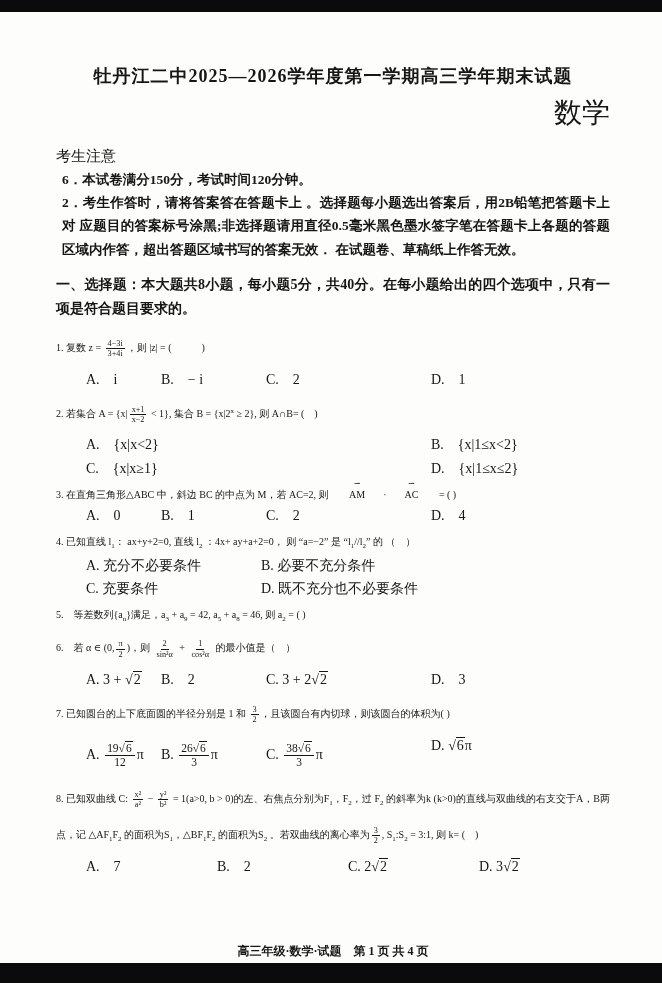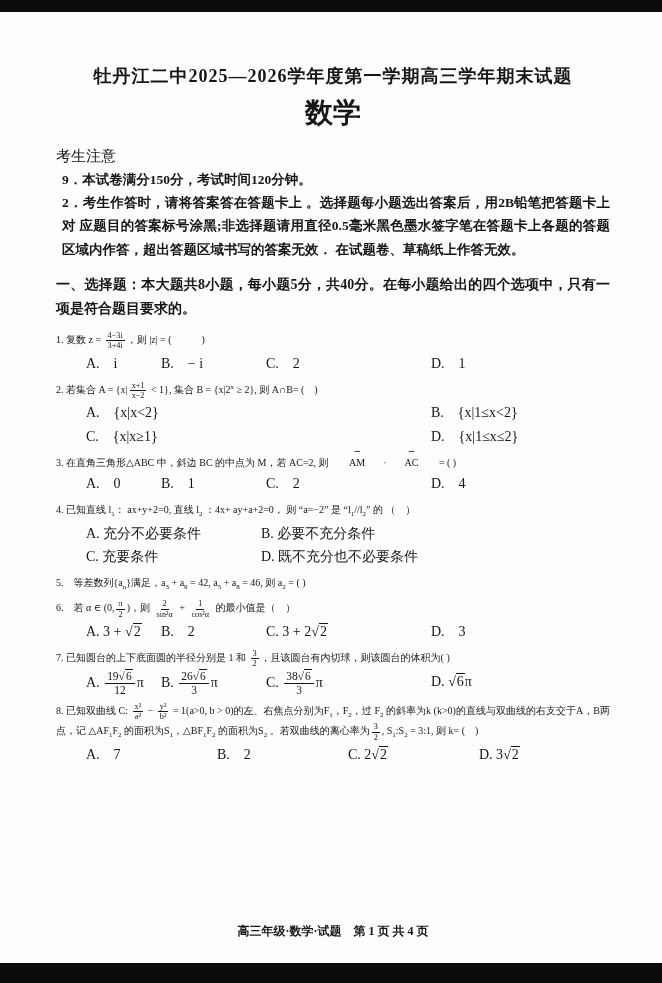--- a/index.html
+++ b/index.html
@@ -2,36 +2,36 @@
 <html><head>
 <meta charset="utf-8">
 <style>
   *{margin:0;padding:0;box-sizing:border-box}
   html,body{width:662px;height:983px}
   body{background:#6f6f6f;font-family:"Liberation Serif","DejaVu Serif",serif;color:#161616;overflow:hidden}
   .canvas{width:662px;height:983px;display:flex;flex-direction:column;background:#fff}
   .scan-bar{flex:0 0 auto;background:#0b0b0b;width:100%}
   .scan-bar.top{height:12px}
   .scan-bar.bottom{height:20px}
-  .paper{flex:1 1 auto;background:#fdfdfb;padding:26px 52px 21px 56px;display:flex;flex-direction:column;overflow:hidden}
+  .paper{flex:1 1 auto;background:#fdfdfb;padding:26px 52px 1px 56px;display:flex;flex-direction:column;overflow:hidden}
   .exam-title{font-size:18px;font-weight:700;text-align:center;letter-spacing:1px;margin-top:26px}
-  .subject-title{font-size:28px;font-weight:700;text-align:center;margin:6px 0 12px}
+  .subject-title{font-size:28px;font-weight:400;text-align:right;margin:6px 0 12px}
   .notice-heading{font-size:15px;font-weight:400;line-height:1.6}
   .notice-item{font-size:13.5px;font-weight:700;line-height:1.72;margin-left:6px;text-align:justify}
   .section-heading{font-size:14px;font-weight:700;line-height:1.75;margin-top:12px;text-align:justify}
   .questions{margin-top:4px}
   .question{margin-top:5px}
   .stem{font-size:10px;line-height:1.7;text-align:justify}
   .options{display:grid;font-size:14px;line-height:1.7;margin:1px 0 1px 30px}
   .options.row{grid-template-columns:75px 105px 165px 1fr}
   .options.row-even{grid-template-columns:repeat(4,1fr)}
   .options.grid-wide{grid-template-columns:345px 1fr}
   .options.grid-narrow{grid-template-columns:175px 1fr}
   .option{white-space:nowrap}
-  .frac{display:inline-flex;flex-direction:column;align-items:center;vertical-align:middle;margin:0 2px;font-size:0.82em;line-height:1.15}
+  .frac{display:inline-flex;flex-direction:column;align-items:center;vertical-align:middle;margin:8px 2px;font-size:0.82em;line-height:1.15}
   .frac .num{border-bottom:1px solid currentColor;padding:0 2px}
   .frac .den{padding:0 2px}
   .vec{position:relative;display:inline-block;margin:0 18px}
   .vec::before{content:"⇀";position:absolute;top:-0.8em;left:50%;transform:translateX(-50%);font-size:0.75em;line-height:1}
   sup,sub{font-size:0.7em}
   .sqrt{white-space:nowrap}
   .sqrt .rad{border-top:1px solid currentColor;padding:0 1px}
   .page-footer{margin-top:auto;text-align:center;font-size:12px;font-weight:700;padding:4px 0 2px}
 </style>
 </head>
@@ -39,21 +39,21 @@
 
 <div class="canvas">
   <div class="scan-bar top"></div>
   <div class="paper">
 
     <h1 class="exam-title">牡丹江二中2025—2026学年度第一学期高三学年期末试题</h1>
     <div class="subject-title">数学</div>
 
     <div class="notice">
       <div class="notice-heading">考生注意</div>
-      <div class="notice-item">9．本试卷满分150分，考试时间120分钟。</div>
+      <div class="notice-item">6．本试卷满分150分，考试时间120分钟。</div>
       <div class="notice-item">2．考生作答时，请将答案答在答题卡上 。选择题每小题选出答案后，用2B铅笔把答题卡上对 应题目的答案标号涂黑;非选择题请用直径0.5毫米黑色墨水签字笔在答题卡上各题的答题区域内作答，超出答题区域书写的答案无效． 在试题卷、草稿纸上作答无效。</div>
     </div>
 
     <div class="section-heading">一、选择题：本大题共8小题，每小题5分，共40分。在每小题给出的四个选项中，只有一项是符合题目要求的。</div>
 
     <div class="questions">
         <div class="question">
           <div class="stem">1. 复数 z = <span class="frac">
               <span class="num">4−3i</span>
               <span class="den">3+4i</span>

